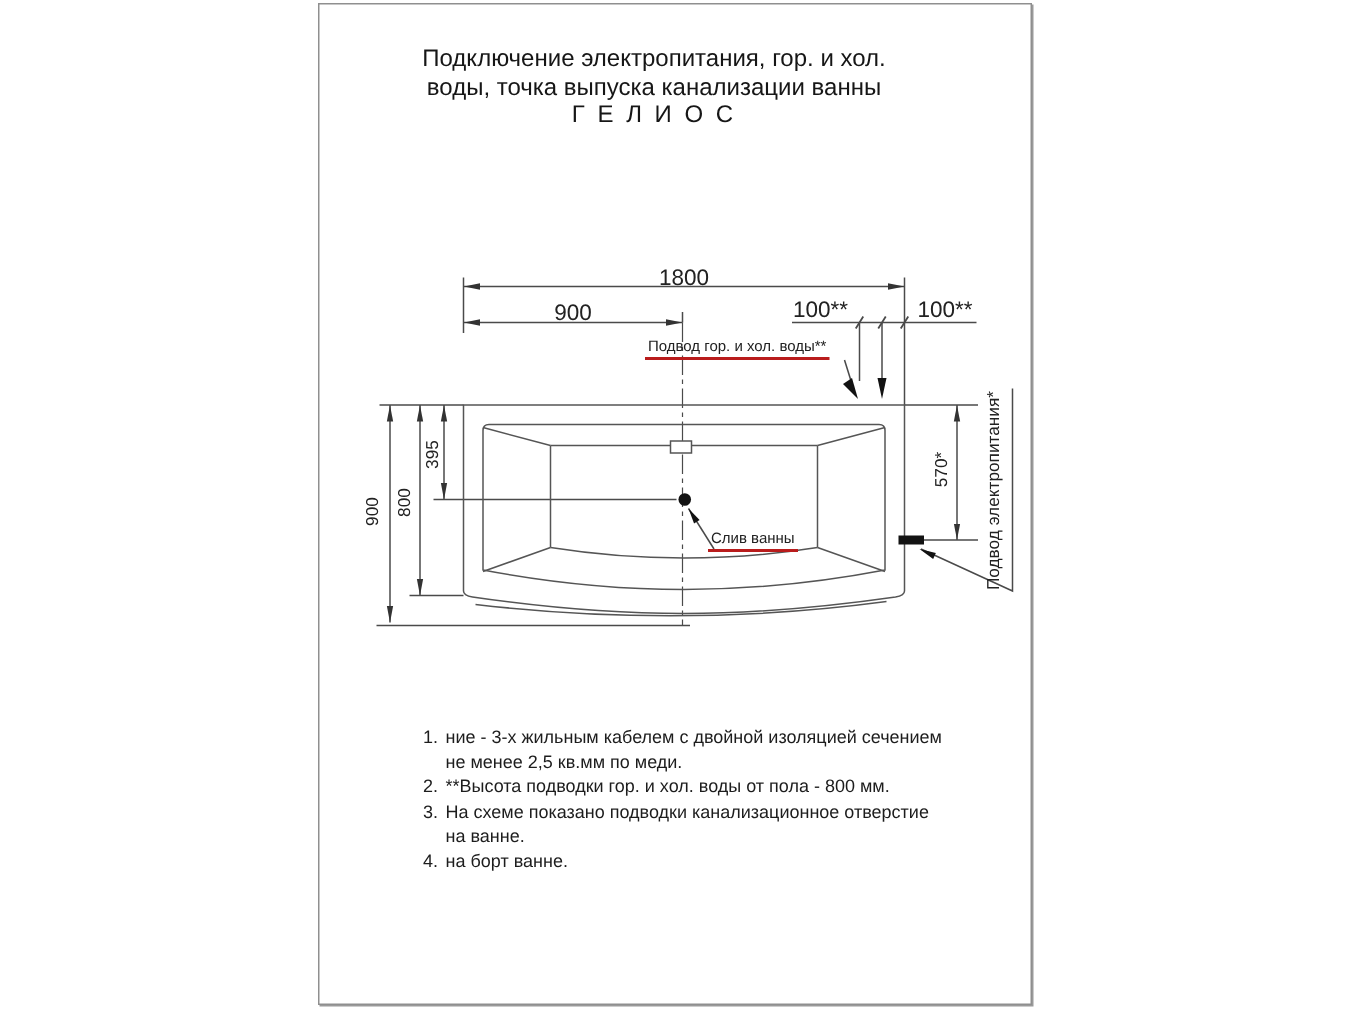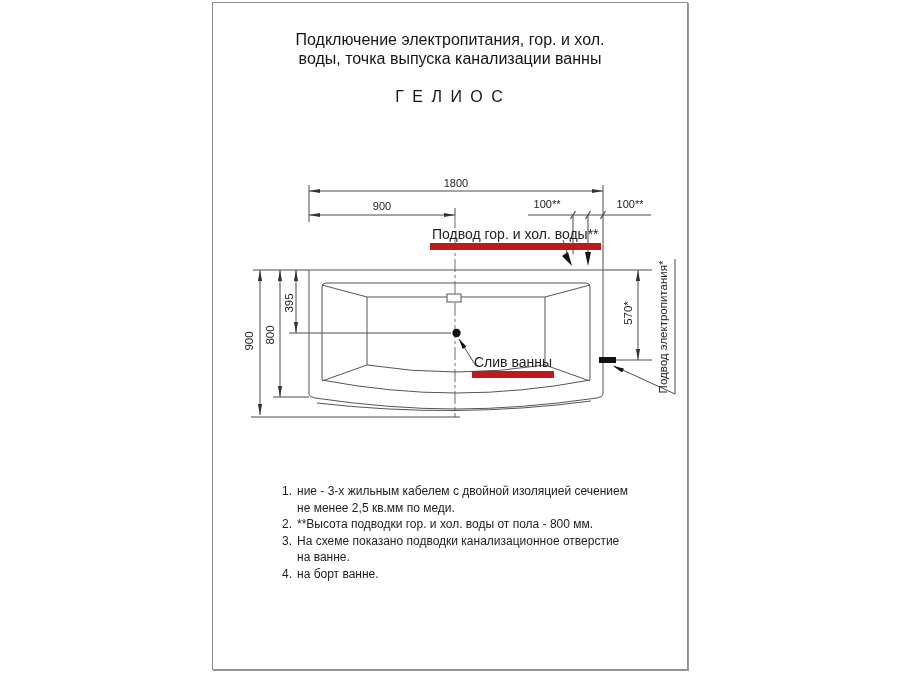--- a/index.html
+++ b/index.html
@@ -8,35 +8,35 @@
     background:#ffffff;
     font-family:"Liberation Sans","DejaVu Sans",sans-serif;
     color:#1c1c1c;
   }
   .page{
     position:absolute;left:212px;top:2px;width:474px;height:666px;
     background:#fff;border:1px solid #8f8f8f;
     box-shadow:1px 1px 0 #9a9a9a;
   }
   .title{
-    position:absolute;left:213px;top:31px;width:474px;
+    position:absolute;left:199px;top:31px;width:474px;
     text-align:center;font-size:16px;line-height:18.5px;color:#161616;
   }
-  .title .l3{letter-spacing:2px;margin-top:20px}
+  .title .l3{letter-spacing:2px;margin-top:0}
   .dimlab{
-    position:absolute;font-size:11px;color:#222;
+    position:absolute;font-size:15px;color:#222;
     text-align:center;white-space:nowrap;
   }
   .vlab{
     position:absolute;font-size:11.5px;color:#222;white-space:nowrap;
     transform:translate(-50%,-50%) rotate(-90deg);
   }
   .callout{
-    position:absolute;font-size:14px;color:#222;white-space:nowrap;
-    border-bottom:7px solid #b91c1c;padding:0 2px 1px 2px;
+    position:absolute;font-size:10px;color:#222;white-space:nowrap;
+    border-bottom:2px solid #b91c1c;padding:0 2px 1px 2px;
   }
   svg.draw{position:absolute;left:0;top:0}
   .notes{
     position:absolute;left:282px;top:483px;width:362px;
     font-size:12px;line-height:16.5px;color:#1d1d1d;
   }
   .note{display:flex}
   .note .nnum{width:15px;flex:none}
   .note .nbody{flex:1}
 </style>

